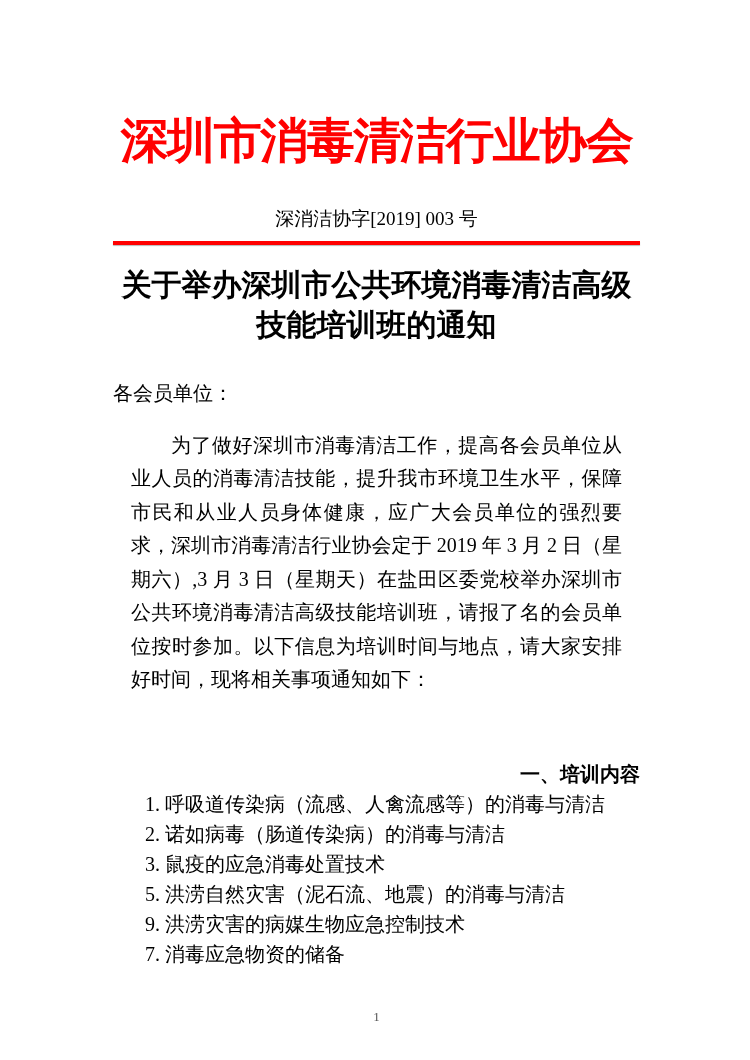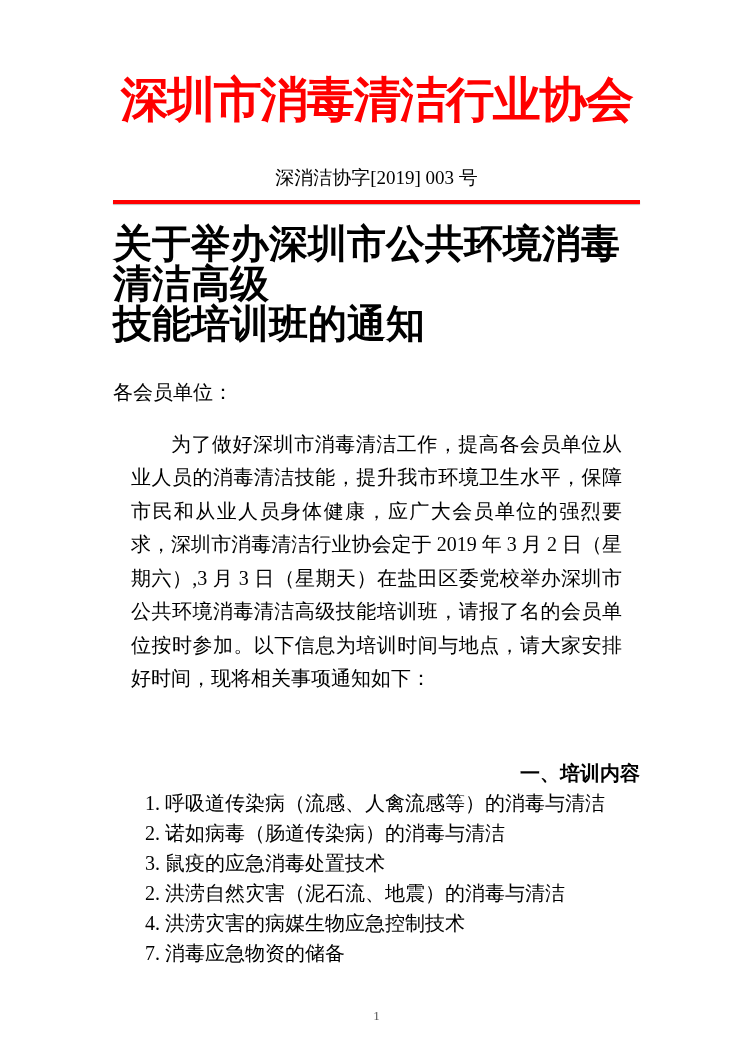--- a/index.html
+++ b/index.html
@@ -10,21 +10,21 @@
   }
   .page {
     box-sizing: border-box;
     width: 750px; height: 1060px;
     padding: 0 110px 0 113px;
     background: #ffffff;
     color: #000000;
     font-family: "Liberation Serif", "DejaVu Serif", serif;
   }
   .org-title {
-    margin-top: 72px;
+    margin-top: 113px;
     font-family: "Liberation Sans", "DejaVu Sans", sans-serif;
     font-weight: bold;
     font-size: 48px;
     line-height: 56px;
     letter-spacing: -1.5px;
     text-align: center;
     white-space: nowrap;
   }
   .doc-number {
     margin-top: 36px;
@@ -34,22 +34,23 @@
   }
   .divider {
     margin-top: 8px;
     height: 4px;
     box-shadow: 0 1px 1px rgba(0,0,0,0.28);
   }
   .heading {
     margin-top: 20px;
     font-family: "Liberation Sans", "DejaVu Sans", sans-serif;
     font-weight: bold;
-    font-size: 39px;
+    font-size: 30px;
     line-height: 40px;
+    text-align: center;
   }
   .body-text {
     font-size: 20px;
     line-height: 33.5px;
   }
   .greeting { margin-top: 32px; }
   .para {
     margin: 18px;
     text-indent: 2em;
     text-align: justify;
@@ -93,20 +94,20 @@
 
   <div class="body-text greeting">各会员单位：</div>
 
   <p class="body-text para">为了做好深圳市消毒清洁工作，提高各会员单位从业人员的消毒清洁技能，提升我市环境卫生水平，保障市民和从业人员身体健康，应广大会员单位的强烈要求，深圳市消毒清洁行业协会定于 2019 年 3 月 2 日（星期六）,3 月 3 日（星期天）在盐田区委党校举办深圳市公共环境消毒清洁高级技能培训班，请报了名的会员单位按时参加。以下信息为培训时间与地点，请大家安排好时间，现将相关事项通知如下：</p>
 
   <div class="list">
     <div class="list-header">一、培训内容</div>
     <div class="list-item">1. 呼吸道传染病（流感、人禽流感等）的消毒与清洁</div>
     <div class="list-item">2. 诺如病毒（肠道传染病）的消毒与清洁</div>
     <div class="list-item">3. 鼠疫的应急消毒处置技术</div>
-    <div class="list-item">2. 洪涝自然灾害（泥石流、地震）的消毒与清洁</div>
-    <div class="list-item">4. 洪涝灾害的病媒生物应急控制技术</div>
+    <div class="list-item">5. 洪涝自然灾害（泥石流、地震）的消毒与清洁</div>
+    <div class="list-item">9. 洪涝灾害的病媒生物应急控制技术</div>
     <div class="list-item">7. 消毒应急物资的储备</div>
   </div>
 
   <div class="page-num">1</div>
 
 </div>
 
 </body></html>

